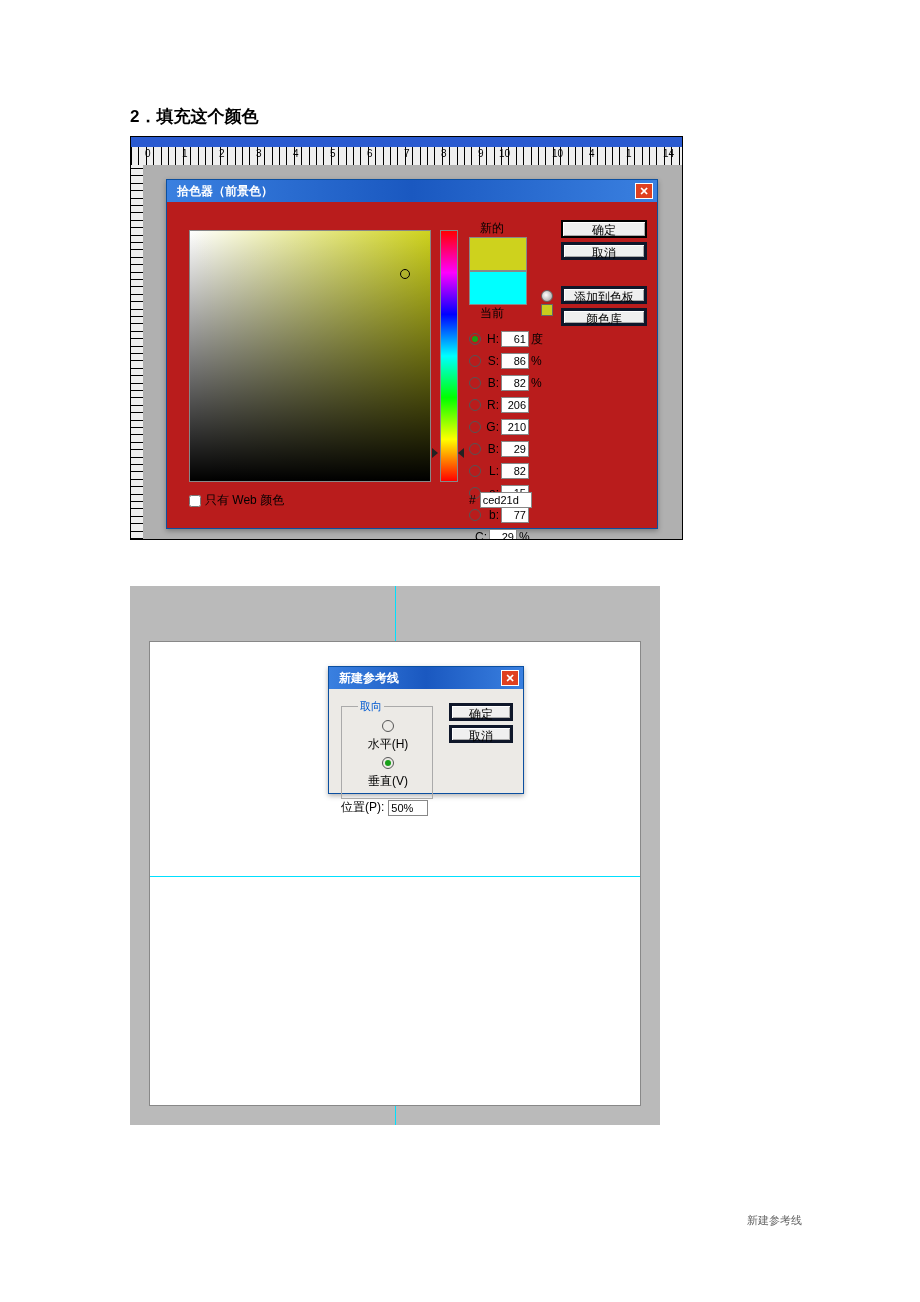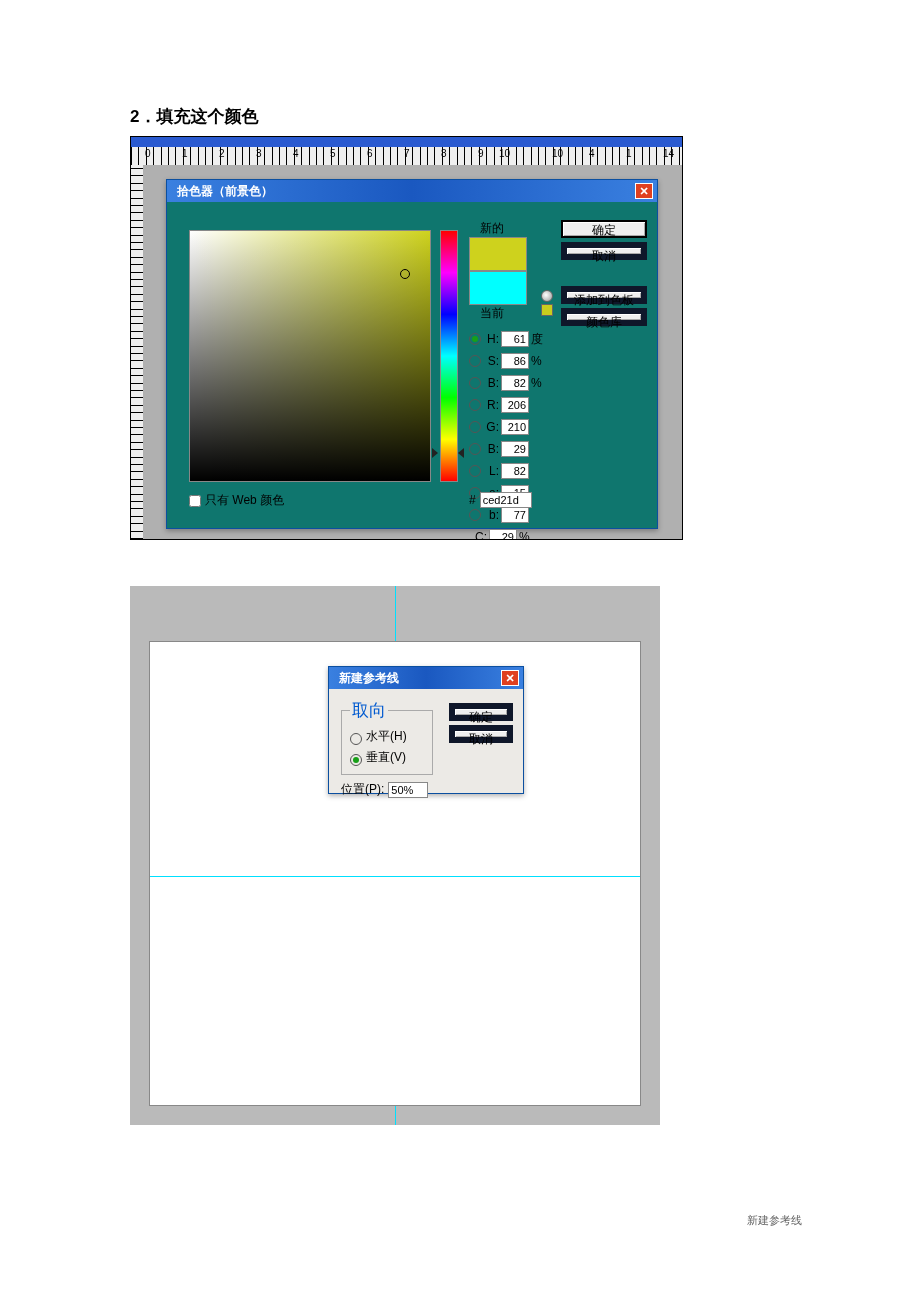--- a/index.html
+++ b/index.html
@@ -40,21 +40,21 @@
   .canvas-area {
     position:absolute; left:12px; top:28px; right:0; bottom:0;
     background:#b0b0b0;
   }
   
   .dlg-cp {
     position:absolute; left:35px; top:42px;
     width:492px; height:350px;
     border:1px solid #0b4fa0;
     box-shadow: 0 2px 5px rgba(0,0,0,.3);
-    background:#0f766e;
+    background:#b91c1c;
   }
   .dlg-title {
     display:flex; justify-content:space-between; align-items:center;
     padding:0 4px 0 10px;
     height:22px;
     background: linear-gradient(90deg,#3a80e0 0%, #1a58c0 50%, #3a80e0 100%);
     color:#fff; font-size:12px; font-weight:bold;
   }
   .close-btn {
     width:18px; height:16px;
@@ -79,21 +79,21 @@
   .hue-arrow { position:absolute; left:265px; width:0;height:0;border:5px solid transparent;border-left:6px solid #222;}
   .hue-arrow.r { left:291px; border-left:none; border-right:6px solid #222;}
   .webonly { position:absolute; left:22px; top:290px; font-size:12px; display:flex; align-items:center; gap:4px;}
   .webonly input { width:12px; height:12px; }
   
   .cp-right { position:absolute; left:302px; top:18px; right:10px; }
   .swatch-stack { float:left; width:46px; text-align:center; font-size:12px;}
   .swatch-stack .sw { width:58px; height:34px; border:1px solid #888;}
   .rt-btns { float:right; width:86px; display:flex; flex-direction:column; gap:4px; }
   .rt-btns button, .gd-right button {
-    font-size:12px; height:18px; background:#efefef; border:6px solid #0f172a;
+    font-size:12px; height:18px; background:#efefef; border:3px solid #0f172a;
     box-shadow: inset 1px 1px 0 #fff, inset -1px -1px 0 #aaa;
     cursor:pointer;
   }
   .rt-btns .primary { border:2px solid #000; }
   .mini-icons { position:absolute; left:72px; top:70px; display:flex; flex-direction:column; gap:2px; align-items:center;}
   .mini-icons .mi { width:12px; height:12px; border:1px solid #666; border-radius:50%; background:radial-gradient(circle at 4px 4px,#fff,#999);}
   .mini-icons .sq { width:12px; height:12px; border:1px solid #666; background:#c9cd1d;}
   .fields { position:absolute; left:302px; top:128px; font-size:12px; }
   .fields .col { display:inline-block; vertical-align:top; }
   .fields .col.leftc { width:104px; }
@@ -128,23 +128,23 @@
     position:absolute; left:198px; top:80px;
     width:196px; height:128px;
     background:#eceae6;
     border:1px solid #0b4fa0;
     box-shadow: 0 2px 5px rgba(0,0,0,.3);
   }
   .gd-body { position:relative; height:106px; padding:10px 10px 10px 12px; font-size:12px;}
   .fieldset {
     border:1px solid #aaa; padding:6px 6px 4px 8px; width:92px;
   }
-  .fieldset legend { font-size:17px; color:#005ad0; padding:0 2px; }
-  .radline { display:flex; align-items:flex-end; gap:4px; margin-bottom:4px;}
-  .posrow { margin-top:6px; display:flex; align-items:center; gap:4px;}
+  .fieldset legend { font-size:11px; color:#005ad0; padding:0 2px;margin-left:8px; }
+  .radline { display:flex; align-items:center; gap:4px; margin-bottom:4px;flex-direction:column;}
+  .posrow { margin-top:0; display:flex; align-items:center; gap:4px;}
   .posrow input { width:40px; height:16px; border:1px solid #888; font-size:11px; padding:0 2px;}
   .gd-right { position:absolute; right:10px; top:14px; display:flex; flex-direction:column; gap:4px; width:64px;}
   .footnote { position:absolute; right:118px; bottom:74px; font-size:11px; color:#666;}
 </style>
 </head>
 <body>
 
 <div class="page">
   <div class="step-heading">2．填充这个颜色</div>
 

